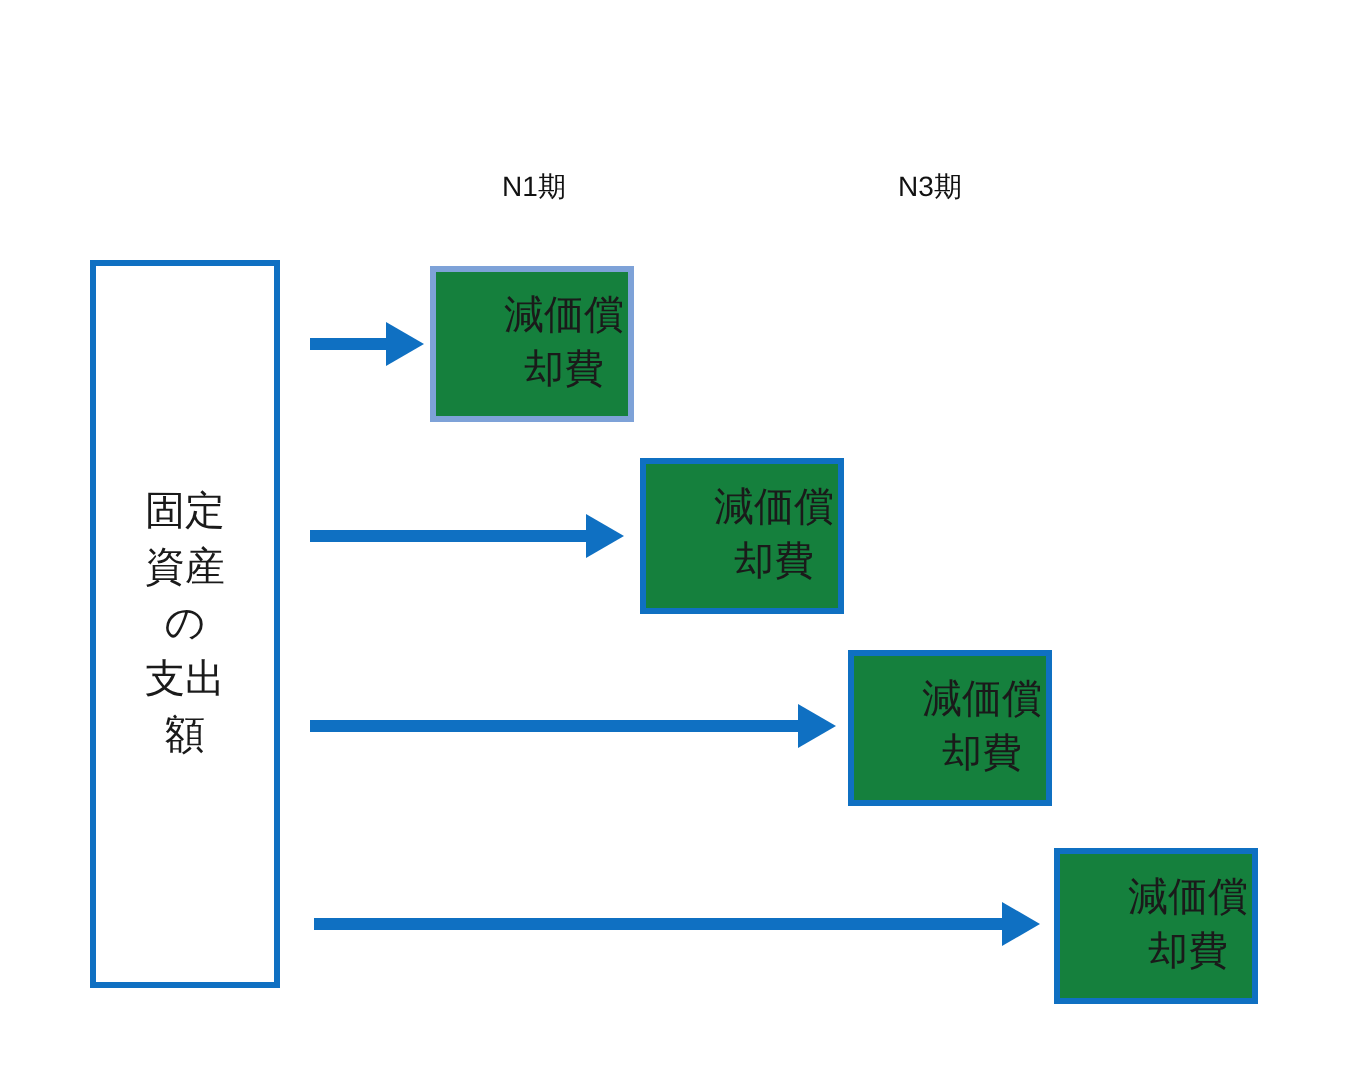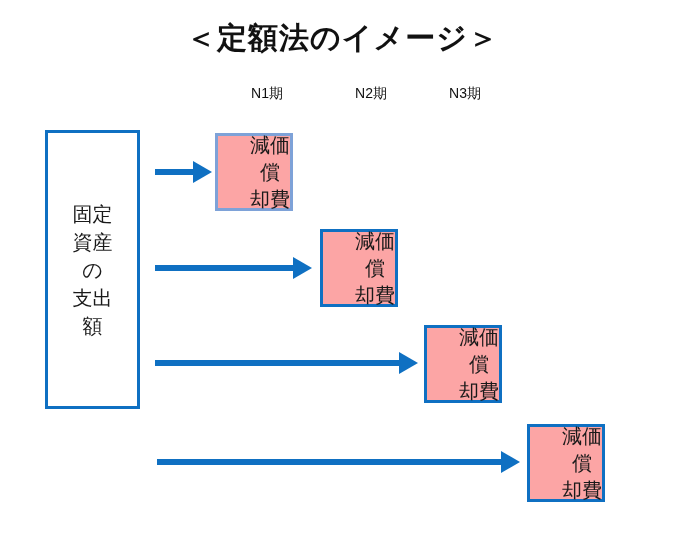--- a/index.html
+++ b/index.html
@@ -38,39 +38,39 @@
   .ph-n1 { left: 225px; }
   .ph-n2 { left: 329px; }
   .ph-n3 { left: 423px; }
   .ph-n4 { left: 536px; }
 
   .source-box {
     position: absolute;
     left: 45px;
     top: 130px;
     width: 95px;
-    height: 279px;
+    height: 364px;
     border: 3px solid #0f70c2;
     background: #ffffff;
     box-sizing: border-box;
     display: flex;
     align-items: center;
     justify-content: center;
     text-align: center;
     font-size: 20px;
     line-height: 1.4;
     white-space: pre-line;
   }
 
   .expense-box {
     position: absolute;
-    width: 78px;
+    width: 102px;
     height: 78px;
     border: 3px solid #0f70c2;
-    background: #fca5a5;
+    background: #15803d;
     box-sizing: border-box;
     display: flex;
     align-items: center;
     justify-content: center;
     text-align: center;
     font-size: 20px;
     line-height: 1.35;
     white-space: pre-line;
     padding-left: 32px;
   }
@@ -100,24 +100,22 @@
   .ar-1 { left: 155px; top: 161px; width: 57px; }
   .ar-2 { left: 155px; top: 257px; width: 157px; }
   .ar-3 { left: 155px; top: 352px; width: 263px; }
   .ar-4 { left: 157px; top: 451px; width: 363px; }
 </style>
 </head>
 <body>
 
 <div class="canvas">
 
-  <div class="diagram-title">＜定額法のイメージ＞</div>
 
   <div class="period-header ph-n1">N1期</div>
-  <div class="period-header ph-n2">N2期</div>
   <div class="period-header ph-n3">N3期</div>
 
   <div class="source-box">
     <span>固定
 資産
 の
 支出
 額</span>
   </div>
 

